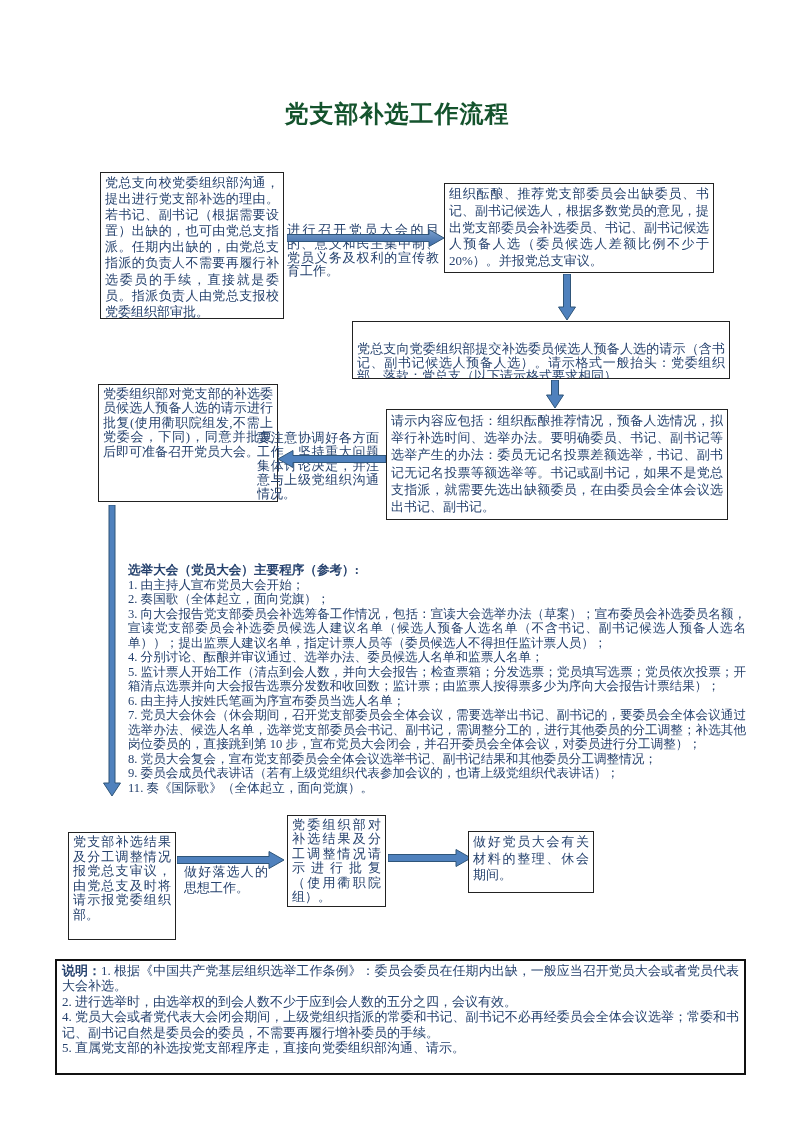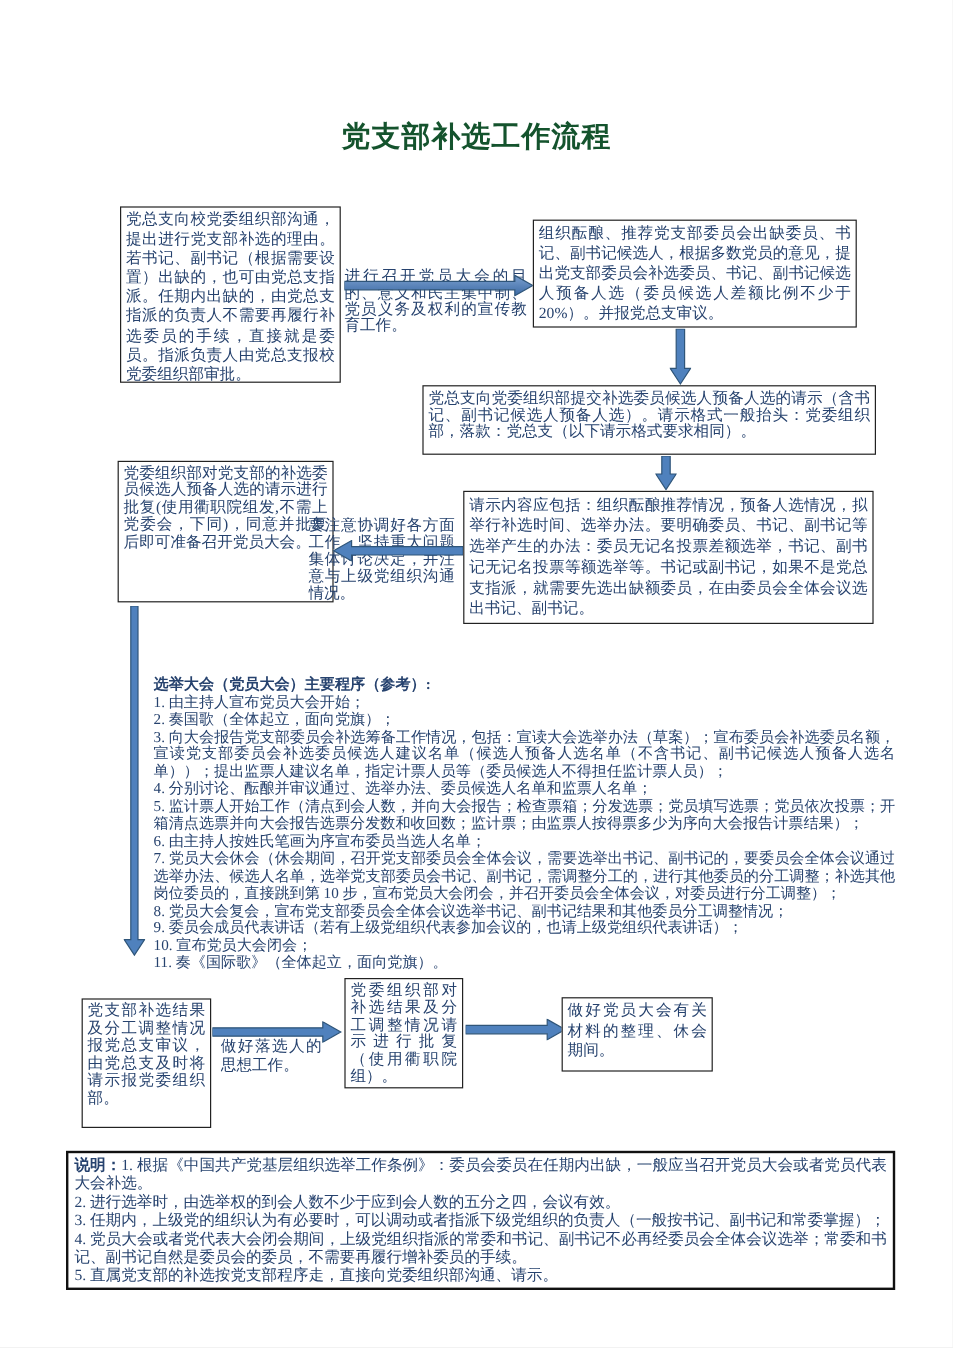--- a/index.html
+++ b/index.html
@@ -26,21 +26,21 @@
     text-align:justify; text-justify:inter-character;
     overflow:hidden;
     margin-top:46px;
   }
   .arrow { position:absolute; line-height:0; }
   #box1   { left:100px; top:172px; width:184px; height:147px; line-height:16.1px; }
   #label1 { left:287px; top:177px; width:152px; line-height:13.8px; }
   #arrow1 { left:287px; top:229px; }
   #box2   { left:444px; top:183px; width:270px; height:90px;  line-height:16.8px; }
   #arrow2 { left:558px; top:274px; }
-  #box3   { left:352px; top:321px; width:378px; height:58px;  line-height:13.7px; padding-top:3px; }
+  #box3   { left:352px; top:321px; width:378px; height:58px;  line-height:13.7px; padding-top:20px; }
   #arrow3 { left:546px; top:380px; }
   #box4   { left:98px;  top:384px; width:180px; height:118px; line-height:14.4px; }
   #label2 { left:257px; top:385px; width:122px; line-height:14px; }
   #arrow4 { left:277px; top:450px; }
   #box5   { left:386px; top:409px; width:342px; height:111px; line-height:17.2px; }
   #arrow5 { left:103px; top:505px; }
   #procedure { left:128px; top:517px; width:618px; line-height:14.5px; font-size:12.6px; }
   #procedure .hdr { font-weight:bold; }
   #box6   { left:68px;  top:804px; width:108px; height:108px; line-height:14.6px;margin-top:28px; }
   #label3 { left:184px; top:818px; width:84px;  line-height:16px; }
@@ -118,21 +118,20 @@
     <div class="hdr">选举大会（党员大会）主要程序（参考）:</div>
     <div>1. 由主持人宣布党员大会开始；</div>
     <div>2. 奏国歌（全体起立，面向党旗）；</div>
     <div>3. 向大会报告党支部委员会补选筹备工作情况，包括：宣读大会选举办法（草案）；宣布委员会补选委员名额，宣读党支部委员会补选委员候选人建议名单（候选人预备人选名单（不含书记、副书记候选人预备人选名单））；提出监票人建议名单，指定计票人员等（委员候选人不得担任监计票人员）；</div>
     <div>4. 分别讨论、酝酿并审议通过、选举办法、委员候选人名单和监票人名单；</div>
     <div>5. 监计票人开始工作（清点到会人数，并向大会报告；检查票箱；分发选票；党员填写选票；党员依次投票；开箱清点选票并向大会报告选票分发数和收回数；监计票；由监票人按得票多少为序向大会报告计票结果）；</div>
     <div>6. 由主持人按姓氏笔画为序宣布委员当选人名单；</div>
     <div>7. 党员大会休会（休会期间，召开党支部委员会全体会议，需要选举出书记、副书记的，要委员会全体会议通过选举办法、候选人名单，选举党支部委员会书记、副书记，需调整分工的，进行其他委员的分工调整；补选其他岗位委员的，直接跳到第 10 步，宣布党员大会闭会，并召开委员会全体会议，对委员进行分工调整）；</div>
     <div>8. 党员大会复会，宣布党支部委员会全体会议选举书记、副书记结果和其他委员分工调整情况；</div>
     <div>9. 委员会成员代表讲话（若有上级党组织代表参加会议的，也请上级党组织代表讲话）；</div>
-    <div>10. 宣布党员大会闭会；</div>
     <div>11. 奏《国际歌》（全体起立，面向党旗）。</div>
   </div>
 
   <div class="box" id="box6">党支部补选结果及分工调整情况报党总支审议，由党总支及时将请示报党委组织部。</div>
 
   <div class="freetext" id="label3">做好落选人的思想工作。</div>
 
   <span class="arrow" id="arrow6">
     <svg width="108" height="18" viewBox="0 0 108 18">
       <polygon points="0,5.5 92,5.5 92,0.5 107,9 92,17.5 92,12.5 0,12.5" fill="#4f81bd" stroke="#2f5579" stroke-width="1"></polygon>
@@ -145,18 +144,17 @@
     <svg width="84" height="18" viewBox="0 0 84 18">
       <polygon points="0,5.5 68,5.5 68,0.5 83,9 68,17.5 68,12.5 0,12.5" fill="#4f81bd" stroke="#2f5579" stroke-width="1"></polygon>
     </svg>
   </span>
 
   <div class="box" id="box8">做好党员大会有关材料的整理、休会期间。</div>
 
   <div class="freetext" id="notes">
     <div><span class="lbl">说明：</span><span>1. 根据《中国共产党基层组织选举工作条例》：委员会委员在任期内出缺，一般应当召开党员大会或者党员代表大会补选。</span></div>
     <div>2. 进行选举时，由选举权的到会人数不少于应到会人数的五分之四，会议有效。</div>
-    <div>3. 任期内，上级党的组织认为有必要时，可以调动或者指派下级党组织的负责人（一般按书记、副书记和常委掌握）；</div>
     <div>4. 党员大会或者党代表大会闭会期间，上级党组织指派的常委和书记、副书记不必再经委员会全体会议选举；常委和书记、副书记自然是委员会的委员，不需要再履行增补委员的手续。</div>
     <div>5. 直属党支部的补选按党支部程序走，直接向党委组织部沟通、请示。</div>
   </div>
 
 </div>
 
 </body></html>

